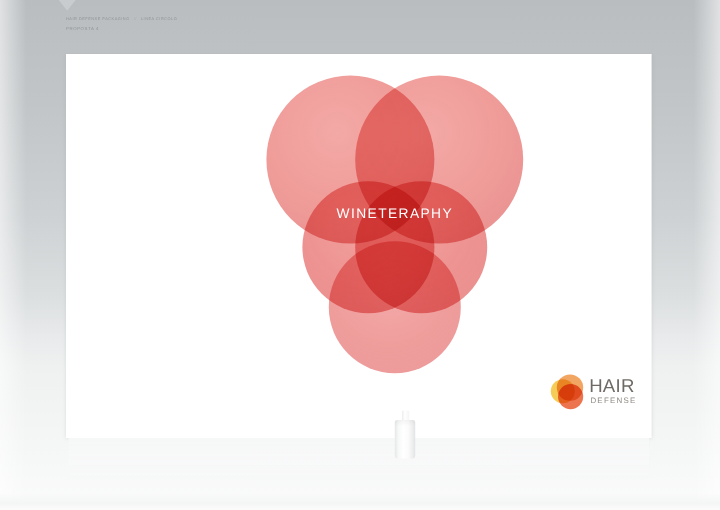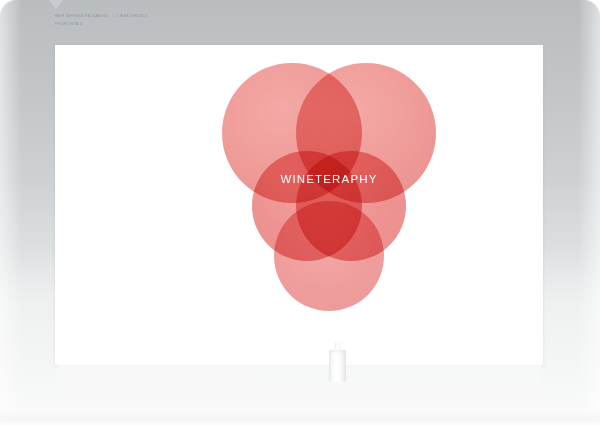--- a/index.html
+++ b/index.html
@@ -18,21 +18,20 @@
       linear-gradient(to bottom,
         #b9bdc0 0%,
         #c2c6c8 22%,
         #cdd1d3 42%,
         #dcdfe0 58%,
         #e8eaeb 66%,
         #eff1f1 72%,
         #f2f3f3 80%,
         #f6f7f7 90%,
         #fbfbfb 100%);
-    border-radius: 16px;
   }
   
   #page::before{
     content:"";
     position:absolute; inset:0;
     background:
       linear-gradient(to right, rgba(255,255,255,.55) 0px, rgba(255,255,255,0) 22px),
       linear-gradient(to left,  rgba(255,255,255,.55) 0px, rgba(255,255,255,0) 22px);
     pointer-events:none;
   }
@@ -247,19 +246,30 @@
 
       <div id="wineteraphy">WINETERAPHY</div>
     </div>
 
     <div id="bottle">
       <div class="neck"></div>
       <div class="body"></div>
       <div class="shoulder"></div>
     </div>
 
+    <div id="logo">
+      <div id="logomark">
+        <span class="m1"></span>
+        <span class="m2"></span>
+        <span class="m3"></span>
+      </div>
+      <div id="logotype">
+        <div class="hair">HAIR</div>
+        <div class="defense">DEFENSE</div>
+      </div>
+    </div>
 
   </div>
 
   <div id="reflection"></div>
   <div id="floor"></div>
 
 </div>
 
 </body></html>

